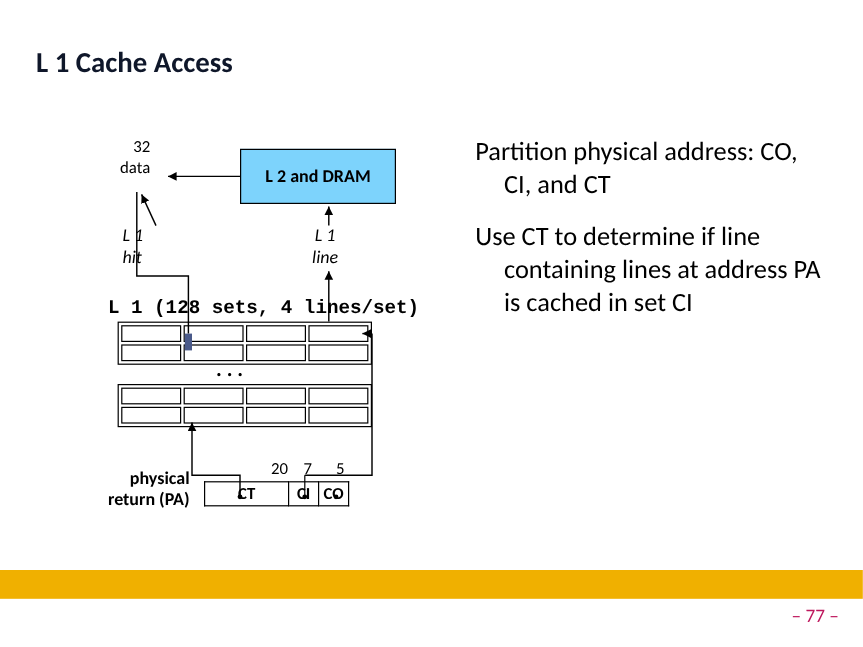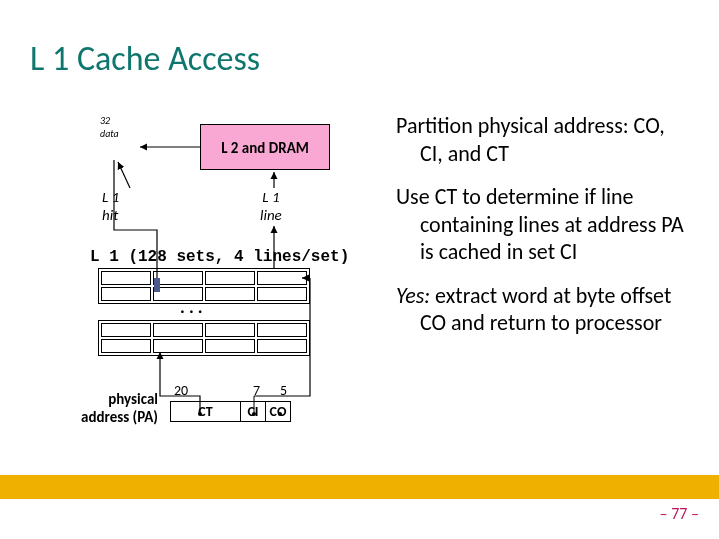--- a/index.html
+++ b/index.html
@@ -9,46 +9,45 @@
     height: 539px;
     background: #fff;
     font-family: Calibri, Arial, sans-serif;
     position: relative;
     overflow: hidden;
   }
   .title {
     position: absolute;
     left: 30px;
     top: 38px;
-    font-size: 34px;
-    font-weight: normal;
-    color: #0f766e;
+    font-size: 24px;
+    font-weight: bold;
+    color: #0f172a;
   }
   .diagram {
     position: absolute;
     left: 30px;
     top: 100px;
     width: 380px;
     height: 380px;
   }
   .box32 {
     position: absolute;
     left: 70px;
     top: 14px;
-    text-align: left;
-    font-size: 10px;
-    font-style: italic;
+    text-align: right;
+    font-size: 14px;
   }
   .dram-box {
     position: absolute;
     left: 170px;
     top: 24px;
     width: 130px;
     height: 46px;
-    background: #f9a8d4;
+    background: #7dd3fc;
     border: 1px solid #000;
     text-align: center;
     line-height: 46px;
     font-size: 15px;
     font-weight: bold;
   }
   .l1hit {
     position: absolute;
     left: 72px;
     top: 88px;
@@ -221,28 +220,28 @@
           <td></td>
           <td></td>
           <td></td>
           <td></td>
         </tr>
   </tbody>
     </table>
 
   <div class="pa-label">
     <div>physical</div>
-    <div>address (PA)</div>
+    <div>return (PA)</div>
   </div>
 
   <div class="pa-fields">
     <table class="pa-bits">
       <tbody>
           <tr>
-        <td style="width:70px;text-align:left">20</td>
+        <td style="width:70px;text-align:right">20</td>
         <td style="width:25px">7</td>
         <td style="width:25px">5</td>
       </tr>
     </tbody>
       </table>
     <table class="pa-cells">
       <tbody>
           <tr>
         <td class="ct-cell">CT</td>
         <td class="ci-cell">CI</td>
@@ -277,19 +276,16 @@
 
     <path d="M127,178 L127,130 L84,130 L84,60" stroke="#000" stroke-width="1.2" fill="none"></path>
 
     <line x1="244" y1="168" x2="244" y2="126" stroke="#000" stroke-width="1.2" marker-end="url(#ah)"></line>
   </svg>
 </div>
 
 <div class="bullets">
   <p class="indent">Partition physical address: CO, CI, and CT</p>
   <p class="indent">Use CT to determine if  line containing lines at address PA is cached in set CI</p>
-  <p class="indent">
-    <em>Yes:</em><span> extract word at byte offset CO and return to processor</span>
-  </p>
 </div>
 
 <div class="footer-bar"></div>
 <div class="pagenum">– 77 –</div>
 
 </body></html>

